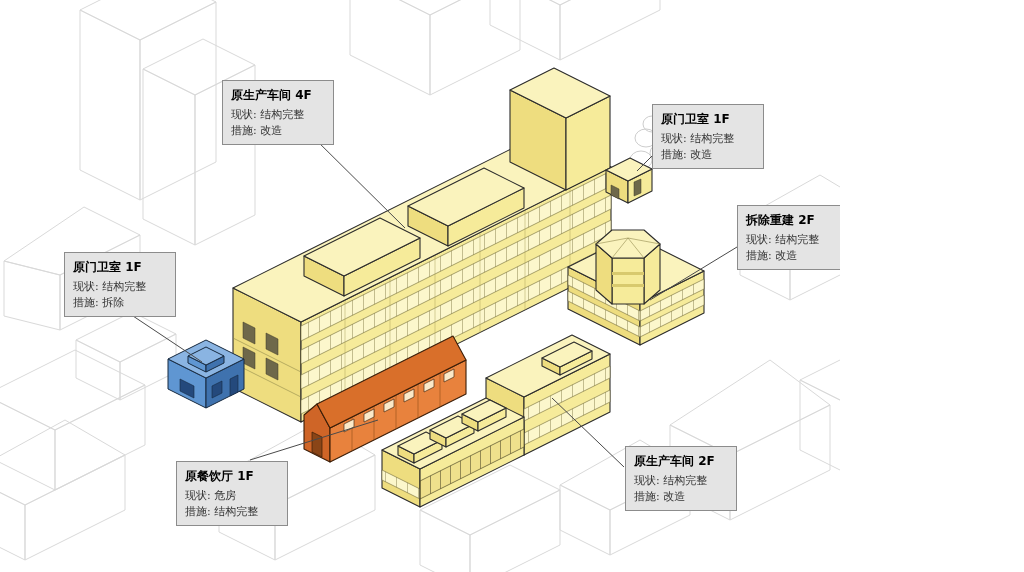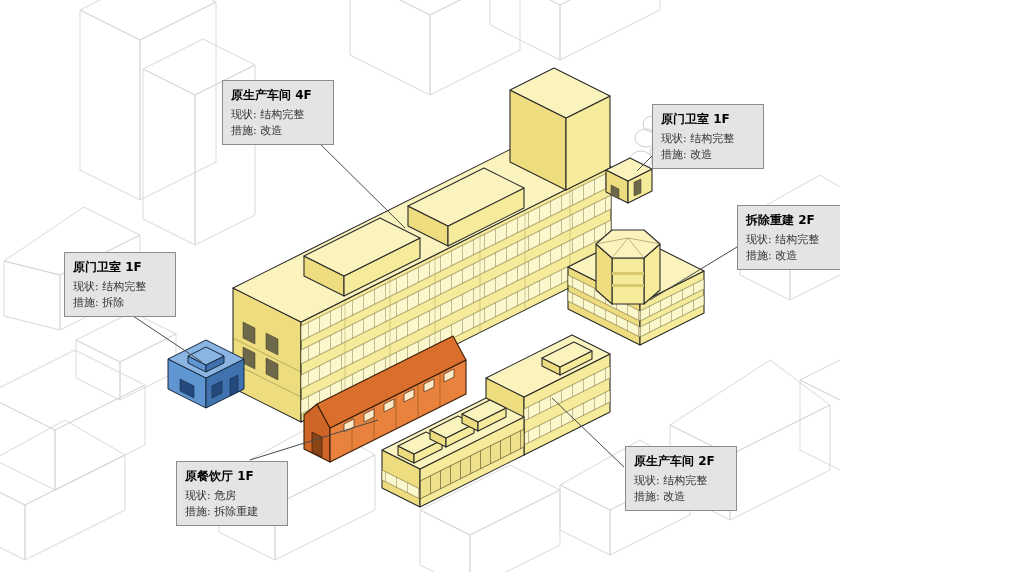--- a/index.html
+++ b/index.html
@@ -329,21 +329,21 @@
 
 <div class="label" style="left:64px;top:252px">
   <div class="lt">原门卫室 1F</div>
   <div class="ll">现状: 结构完整</div>
   <div class="ll">措施: 拆除</div>
 </div>
 
 <div class="label" style="left:176px;top:461px">
   <div class="lt">原餐饮厅 1F</div>
   <div class="ll">现状: 危房</div>
-  <div class="ll">措施: 拆除重建</div>
+  <div class="ll">措施: 结构完整</div>
 </div>
 
 <div class="label" style="left:625px;top:446px">
   <div class="lt">原生产车间 2F</div>
   <div class="ll">现状: 结构完整</div>
   <div class="ll">措施: 改造</div>
 </div>
 
 </div>
 

